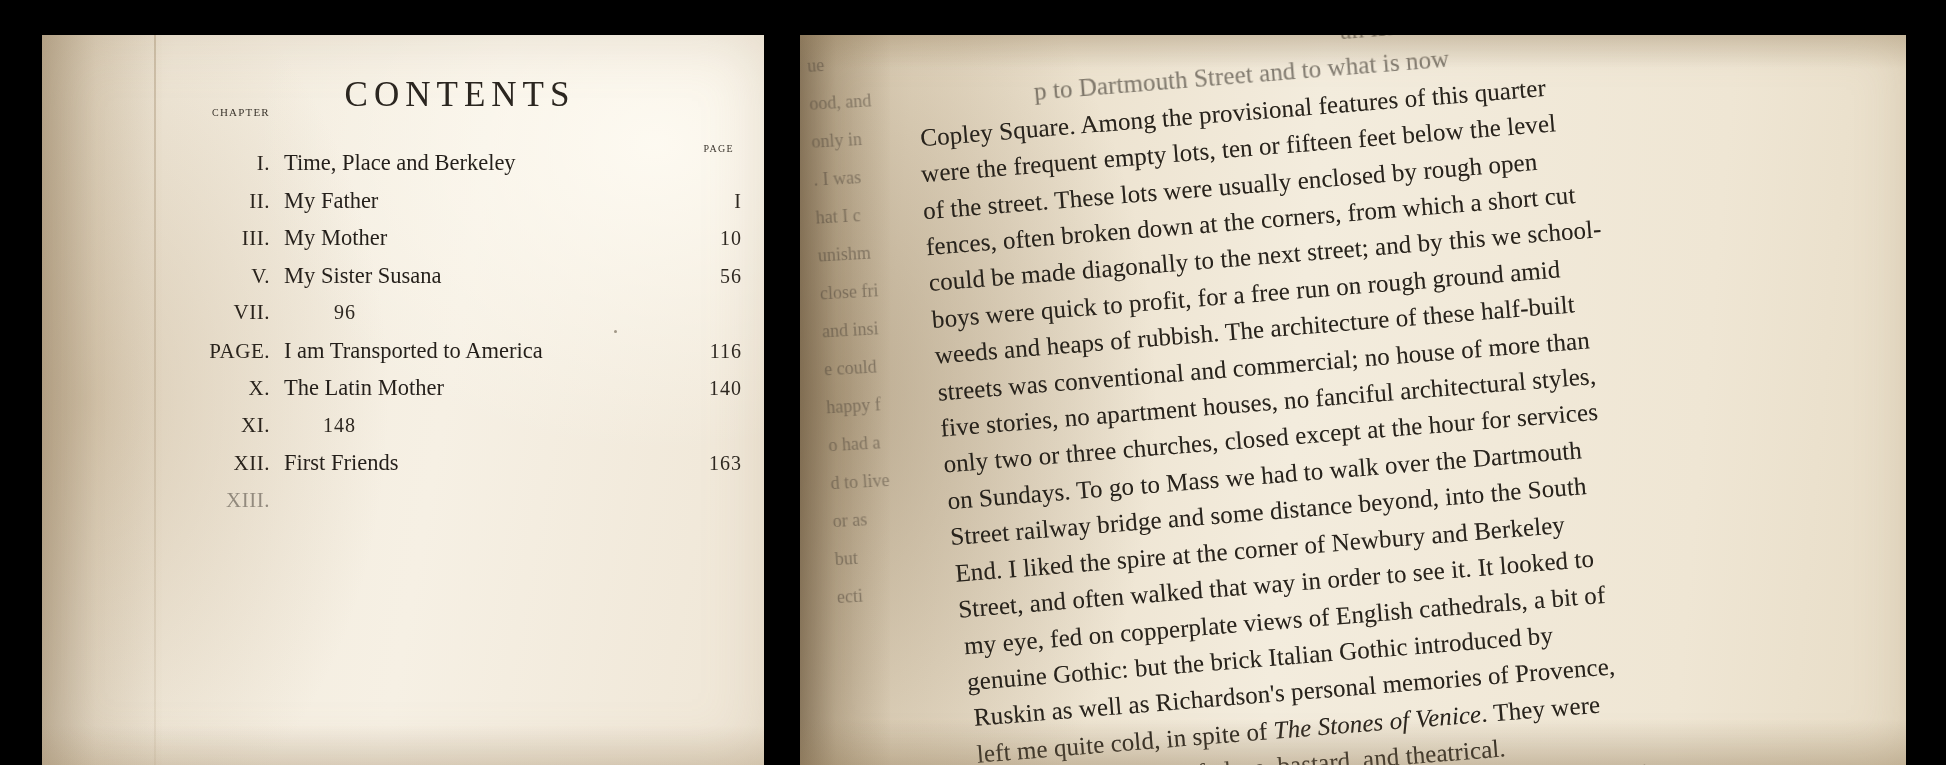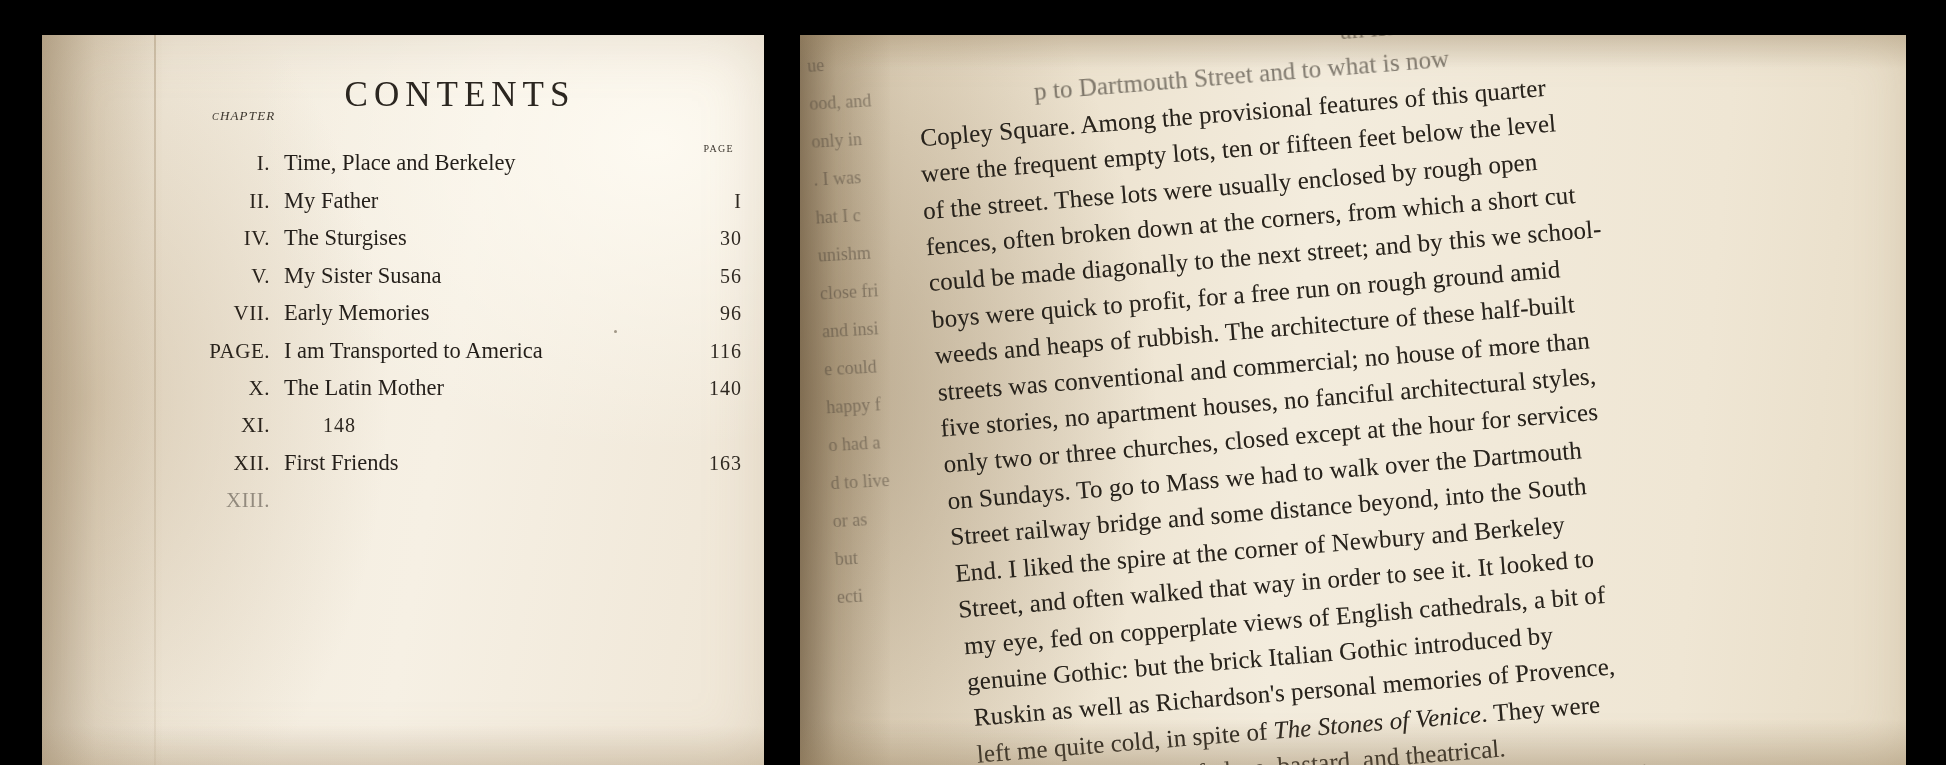--- a/index.html
+++ b/index.html
@@ -67,26 +67,25 @@
     letter-spacing: 6px;
     color: #2b2620;
     font-family: "Liberation Serif", serif;
     padding-left: 114px;
   }
 
   .chapter-word {
     position: absolute;
     left: 170px;
     top: 68px;
-    font-size: 19px;
+    font-size: 15px;
     letter-spacing: 1.2px;
     color: #3a342c;
     font-variant: small-caps;
     text-transform: lowercase;
-    font-style: italic;
   }
   .chapter-word::first-letter { font-size: 14.5px; }
 
   .page-word {
     position: absolute;
     right: 30px;
     top: 105px;
     font-size: 14px;
     letter-spacing: 1.3px;
     color: #3a342c;
@@ -240,32 +239,31 @@
         <span class="toc-num">I.</span>
         <span class="toc-label">Time, Place and Berkeley</span>
         <span class="toc-page"></span>
       </li>
       <li class="toc-row">
         <span class="toc-num">II.</span>
         <span class="toc-label">My Father</span>
         <span class="toc-page">I</span>
       </li>
       <li class="toc-row">
-        <span class="toc-num">IV.</span>
-        <span class="toc-label">The Sturgises</span>
-        <span class="toc-page">30</span>
+        <span class="toc-num">III.</span>
+        <span class="toc-label">My Mother</span>
+        <span class="toc-page">10</span>
       </li>
       <li class="toc-row">
         <span class="toc-num">V.</span>
         <span class="toc-label">My Sister Susana</span>
         <span class="toc-page">56</span>
       </li>
       <li class="toc-row">
         <span class="toc-num">VII.</span>
-        <span class="toc-label">Early Memories</span>
         <span class="toc-page">96</span>
       </li>
       <li class="toc-row">
         <span class="toc-num">PAGE.</span>
         <span class="toc-label">I am Transported to America</span>
         <span class="toc-page">116</span>
       </li>
       <li class="toc-row">
         <span class="toc-num">X.</span>
         <span class="toc-label">The Latin Mother</span>

